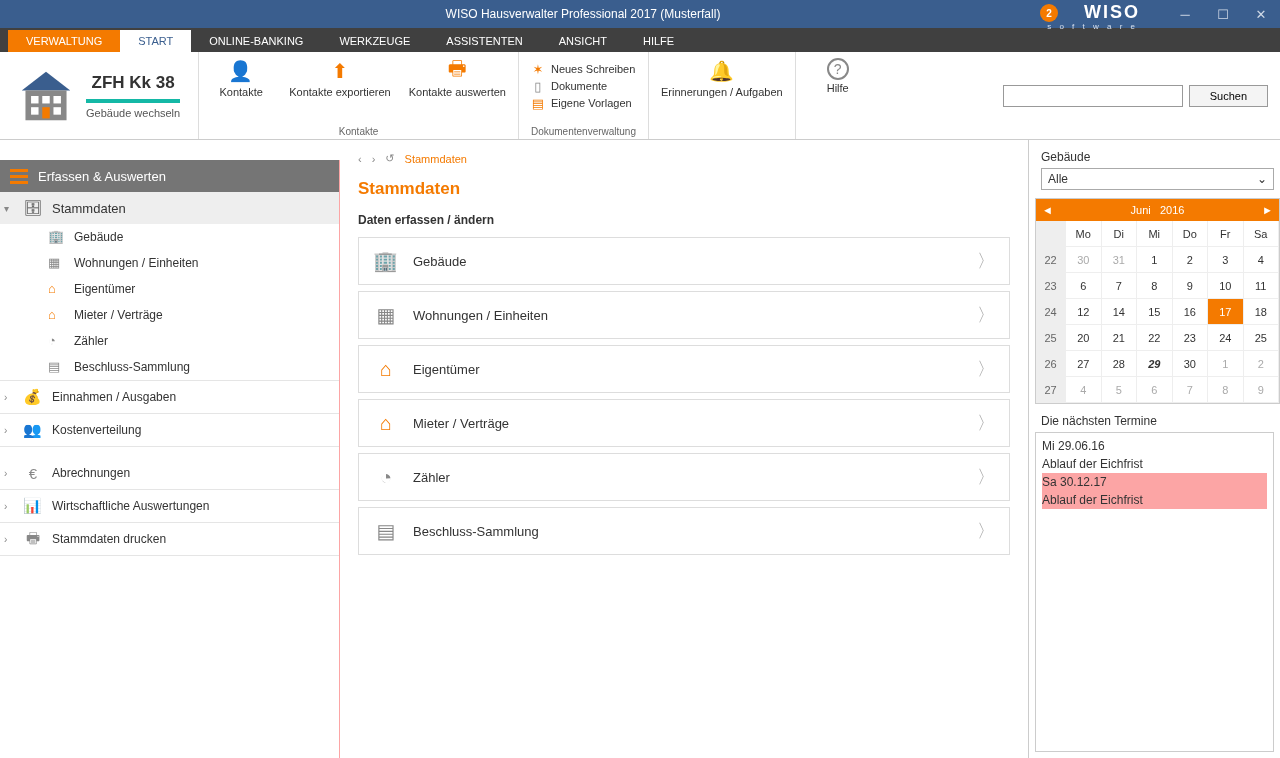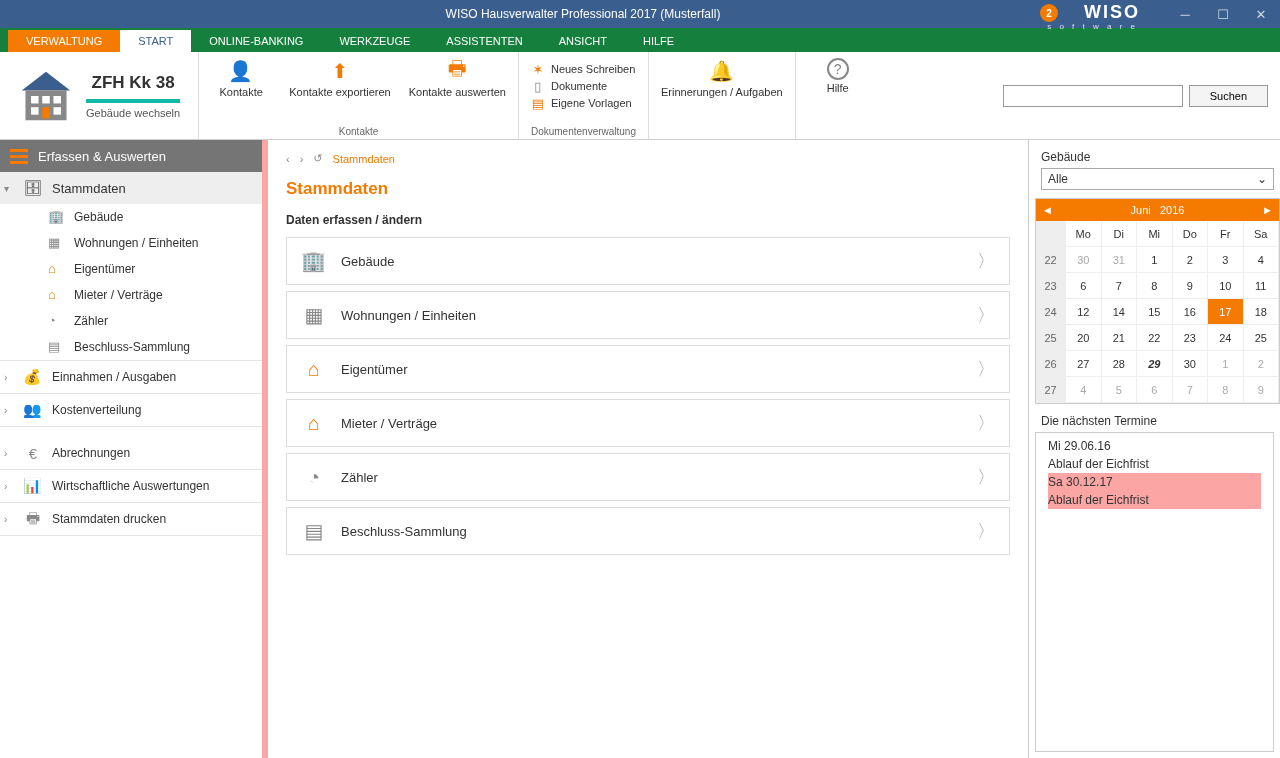--- a/index.html
+++ b/index.html
@@ -8,21 +8,21 @@
 
 .titlebar { height: 28px; background: #3a5e8e; color: #fff; display: flex; align-items: center; position: relative; }
 .title-text { flex: 1; text-align: center; font-size: 12px; }
 .win-ctrls { display: flex; }
 .win-btn { width: 38px; height: 28px; display: flex; align-items: center; justify-content: center; font-size: 13px; color: #cfd9e6; }
 .brand { position: absolute; right: 140px; top: 2px; font-weight: bold; font-size: 18px; color: #fff; letter-spacing: 2px; }
 .brand-sub { position: absolute; right: 142px; top: 22px; font-size: 8px; color: #d8e1ef; letter-spacing: 3px; }
 .brand-dot { position: absolute; right: 222px; top: 4px; width: 18px; height: 18px; border-radius: 50%; background: #f47a00; display:flex;align-items:center;justify-content:center;color:#fff;font-size:10px;font-weight:bold; }
 
 
-.menubar { height: 24px; background: #15803d; display: flex; align-items: flex-end; padding-left: 8px; gap: 0; }
+.menubar { height: 24px; background: #404040; display: flex; align-items: flex-end; padding-left: 8px; gap: 0; }
 .menutab { padding: 5px 18px; font-size: 11px; color: #fff; cursor: pointer; }
 .menutab.vw { background: #f47a00; }
 .menutab.active { background: #fff; color: #3a5e8e; }
 
 
 .ribbon { height: 88px; background: #fff; border-bottom: 1px solid #ccc; display: flex; align-items: stretch; }
 .rib-block { display: flex; flex-direction: column; align-items: center; justify-content: space-between; padding: 6px 12px 2px; border-right: 1px solid #ddd; }
 .rib-block .row { display: flex; gap: 18px; }
 .rib-btn { display: flex; flex-direction: column; align-items: center; gap: 2px; font-size: 11px; cursor: pointer; min-width: 60px; }
 .rib-btn .ico { width: 26px; height: 26px; display: flex; align-items: center; justify-content: center; font-size: 20px; }
@@ -36,21 +36,21 @@
 .builder-title{font-size:17px;font-weight:bold;color:#333;}
 .builder-sub{font-size:11px;color:#555;margin-top:6px;border-top:4px solid #14b8a6;padding-top:4px;cursor:pointer;}
 .search-block{margin-left:auto;display:flex;align-items:center;gap:6px;padding:0 12px;}
 .search-block input{width:180px;height:22px;border:1px solid #999;padding:0 4px;font-size:12px;}
 .search-block button{height:22px;padding:0 20px;border:1px solid #999;background:#f4f4f4;font-size:11px;cursor:pointer;}
 
 
 .main { display: flex; height: calc(758px - 28px - 24px - 88px); }
 
 
-.sidebar { width: 268px; background: #fff; border-right: 6px solid #fca5a5; display:flex;flex-direction:column; }
+.sidebar { width: 340px; background: #fff; border-right: 1px solid #fca5a5; display:flex;flex-direction:column;margin-top:20px; }
 .side-header { height: 32px; background: #757575; color: #fff; display:flex;align-items:center;padding-left:10px;font-size:13px;gap:10px; }
 .side-header .burger{display:flex;flex-direction:column;gap:3px;}
 .side-header .burger span{width:18px;height:3px;background:#f47a00;}
 .side-section{border-bottom:1px solid #e5e5e5;}
 .side-row{display:flex;align-items:center;gap:8px;padding:7px 10px 7px 4px;font-size:12px;cursor:pointer;}
 .side-row.top{background:#eee;font-size:13px;}
 .side-row .exp{width:10px;color:#888;font-size:10px;}
 .side-row .sico{width:22px;height:18px;display:flex;align-items:center;justify-content:center;font-size:15px;}
 .sub-row{display:flex;align-items:center;gap:8px;padding:5px 10px 5px 48px;font-size:12px;cursor:pointer;}
 .sub-row .sico{width:18px;height:16px;font-size:13px;}
@@ -73,21 +73,21 @@
 .cal{border:1px solid #ccc;margin:0 0 6px 0;}
 .cal-head{background:#f47a00;color:#fff;height:22px;display:flex;align-items:center;justify-content:space-between;padding:0 6px;font-size:11px;}
 .cal-grid{display:grid;grid-template-columns:30px repeat(6,1fr);}
 .cal-cell{height:26px;display:flex;align-items:center;justify-content:center;font-size:11px;border-right:1px solid #eee;border-bottom:1px solid #eee;}
 .cal-cell.wk{background:#eee;color:#666;}
 .cal-cell.hd{font-weight:normal;color:#333;}
 .cal-cell.dim{color:#aaa;}
 .cal-cell.today{background:#f47a00;color:#fff;}
 .cal-cell.bold{font-weight:bold;font-style:italic;}
 .rp-sub{font-size:12px;margin:4px 6px;}
-.event-box{border:1px solid #ccc;margin:0 6px 6px 0;flex:1;padding:4px 12px;font-size:12px;line-height:1.5;}
+.event-box{border:1px solid #ccc;margin:0 6px 6px 0;flex:1;padding:4px 6px;font-size:12px;line-height:1.5;}
 .event-box .erow.alt{background:#fca5a5;}
 
 
 .orange{color:#f47a00;}
 .grey{color:#888;}
 svg{display:block;}
 </style>
 </head>
 <body>
 

